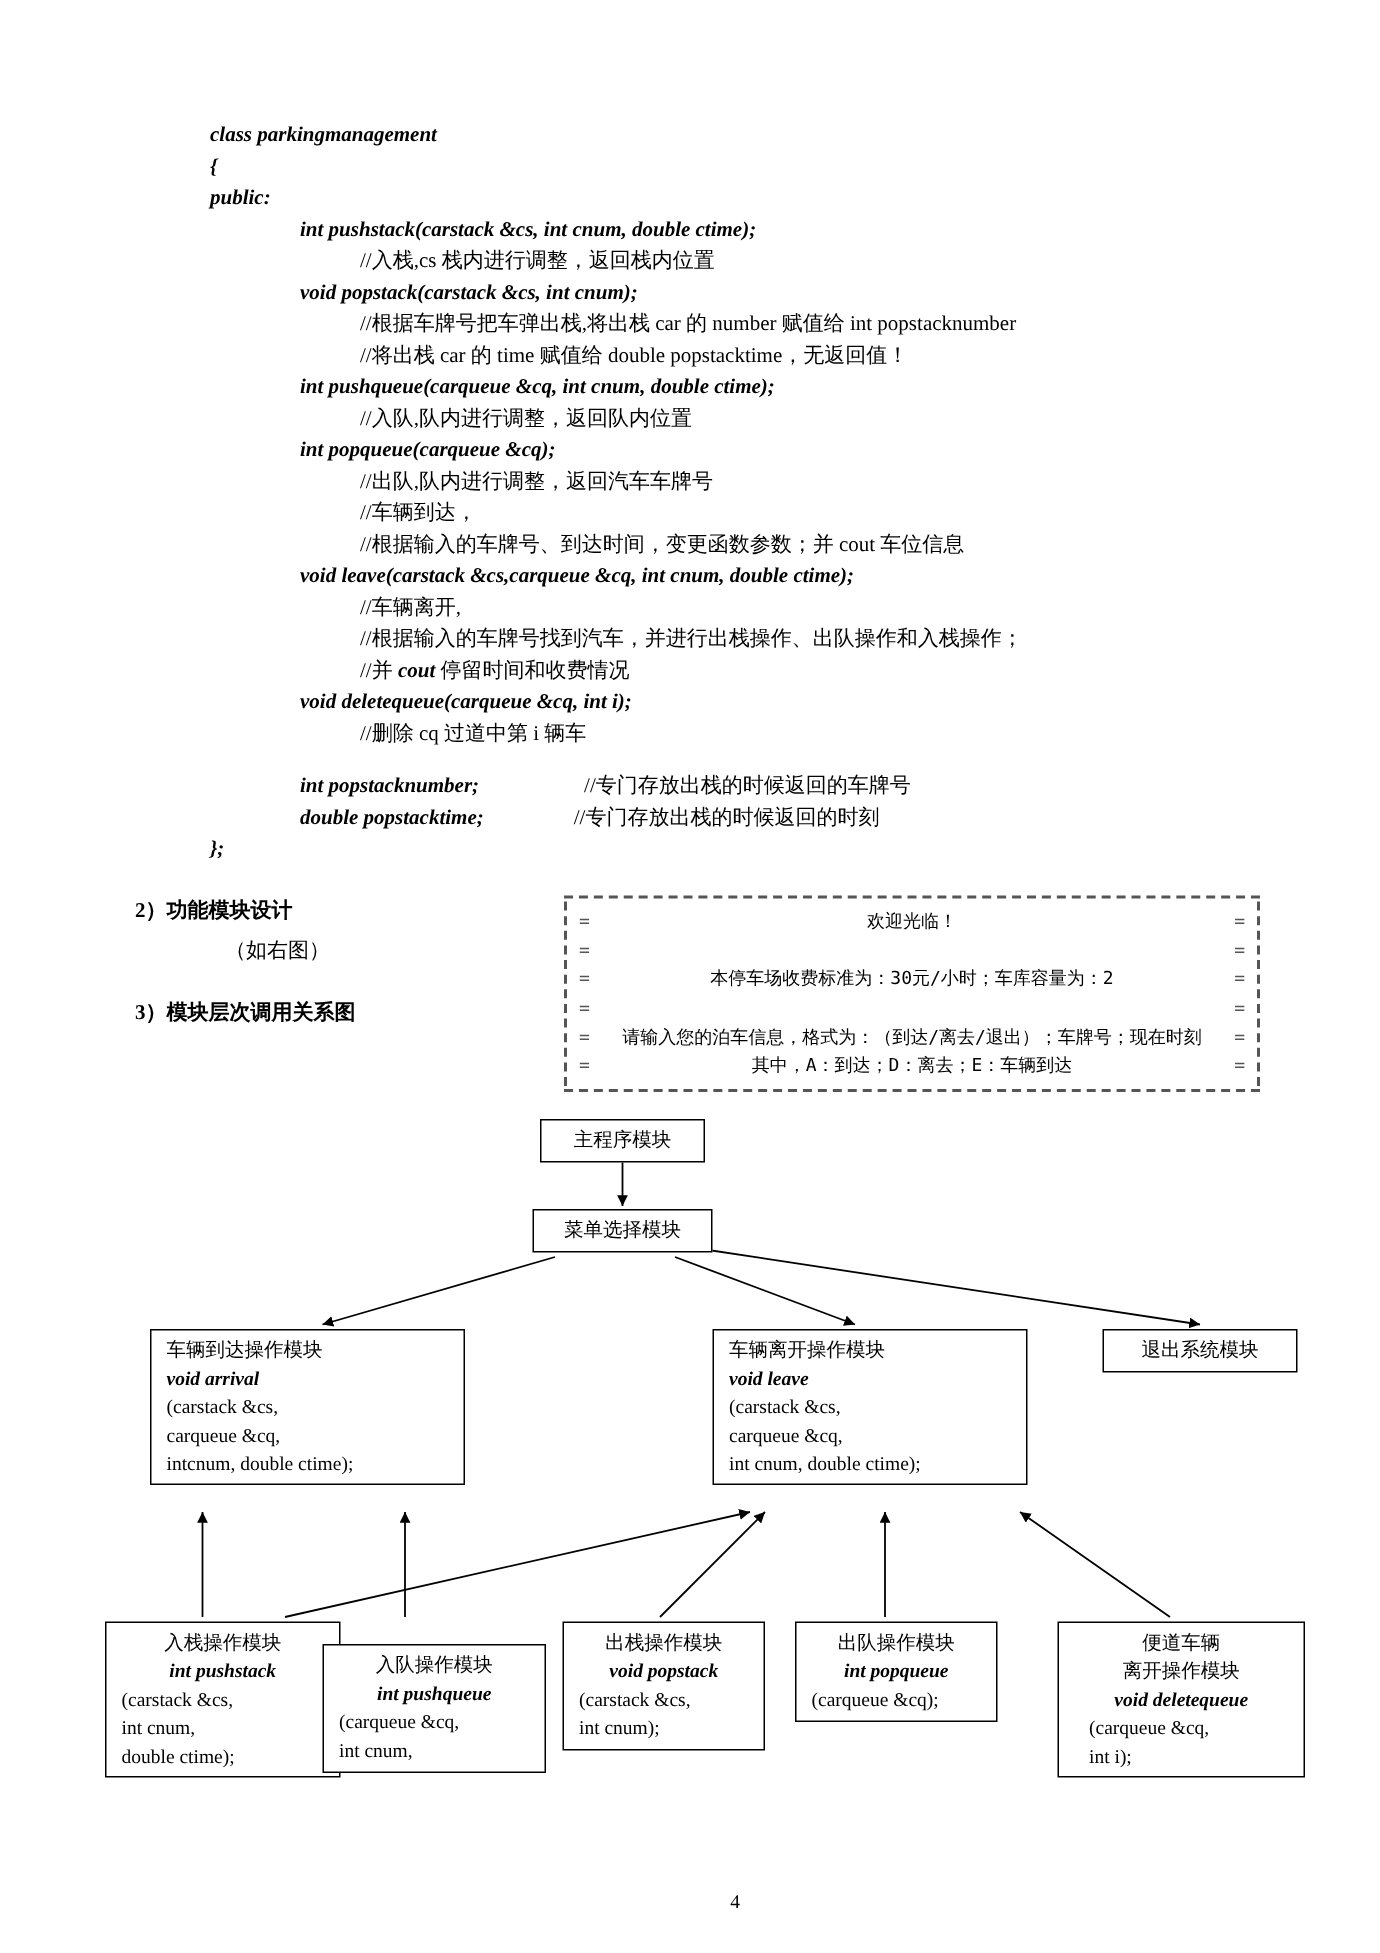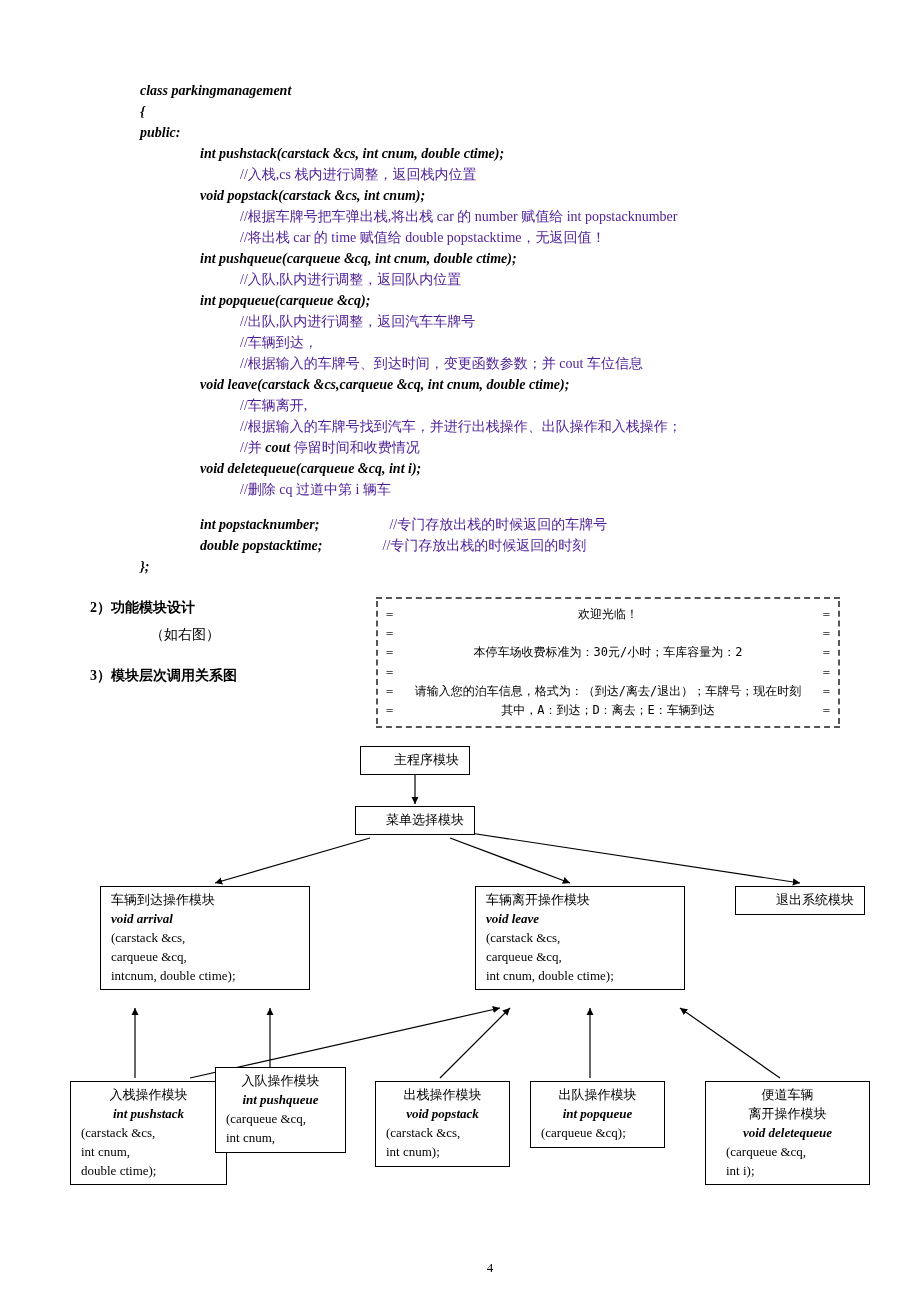--- a/index.html
+++ b/index.html
@@ -8,21 +8,21 @@
     font-size: 14px;
     line-height: 1.5;
     background: #fff;
     color: #000;
     width: 920px;
     padding: 80px 80px 40px 140px;
   }
   .code-block { margin-bottom: 20px; }
   .code-line { white-space: pre; font-family: "Times New Roman", "SimSun", serif; }
   .bold { font-weight: bold; font-style: italic; }
-  .gray { color: #4c1d95; }
+  .gray { color: #000000; }
   .indent1 { padding-left: 60px; }
   .indent2 { padding-left: 100px; }
   .section-title { font-weight: bold; margin-bottom: 6px; }
   .section-sub { padding-left: 60px; }
   
   .design-row { display: flex; align-items: flex-start; gap: 36px; }
   .left-col { flex: 0 0 200px; }
   
   .welcome-box {
     border-top: 2px dashed #555;
@@ -59,21 +59,21 @@
   }
   .box {
     position: absolute;
     border: 1px solid #000;
     background: #fff;
     padding: 4px 10px;
     font-size: 13px;
     line-height: 1.45;
     text-align: left;
   }
-  .box.center { text-align: right; }
+  .box.center { text-align: center; }
   svg.arrows {
     position: absolute;
     left: 0; top: 0;
     width: 840px; height: 480px;
     pointer-events: none;
   }
   .page-num { text-align: center; margin-top: 40px; font-size: 13px; }
 </style>
 </head>
 <body>
@@ -167,21 +167,21 @@
   <div class="box center" style="left:655px;top:148px;width:130px">退出系统模块</div>
 
   <div class="box" style="left:-10px;top:343px;width:157px;text-align:center">
     <div>入栈操作模块</div>
     <div class="bold">int pushstack</div>
     <div style="white-space:pre-line;text-align:left">(carstack &amp;cs,
  int cnum,
  double ctime);</div>
   </div>
 
-  <div class="box" style="left:135px;top:329px;width:131px;text-align:center">
+  <div class="box" style="left:135px;top:358px;width:149px;text-align:center">
     <div>入队操作模块</div>
     <div class="bold">int pushqueue</div>
     <div style="white-space:pre-line;text-align:left">(carqueue &amp;cq,
  int cnum,</div>
   </div>
 
   <div class="box" style="left:295px;top:343px;width:135px;text-align:center">
     <div>出栈操作模块</div>
     <div class="bold">void popstack</div>
     <div style="white-space:pre-line;text-align:left">(carstack &amp;cs,

